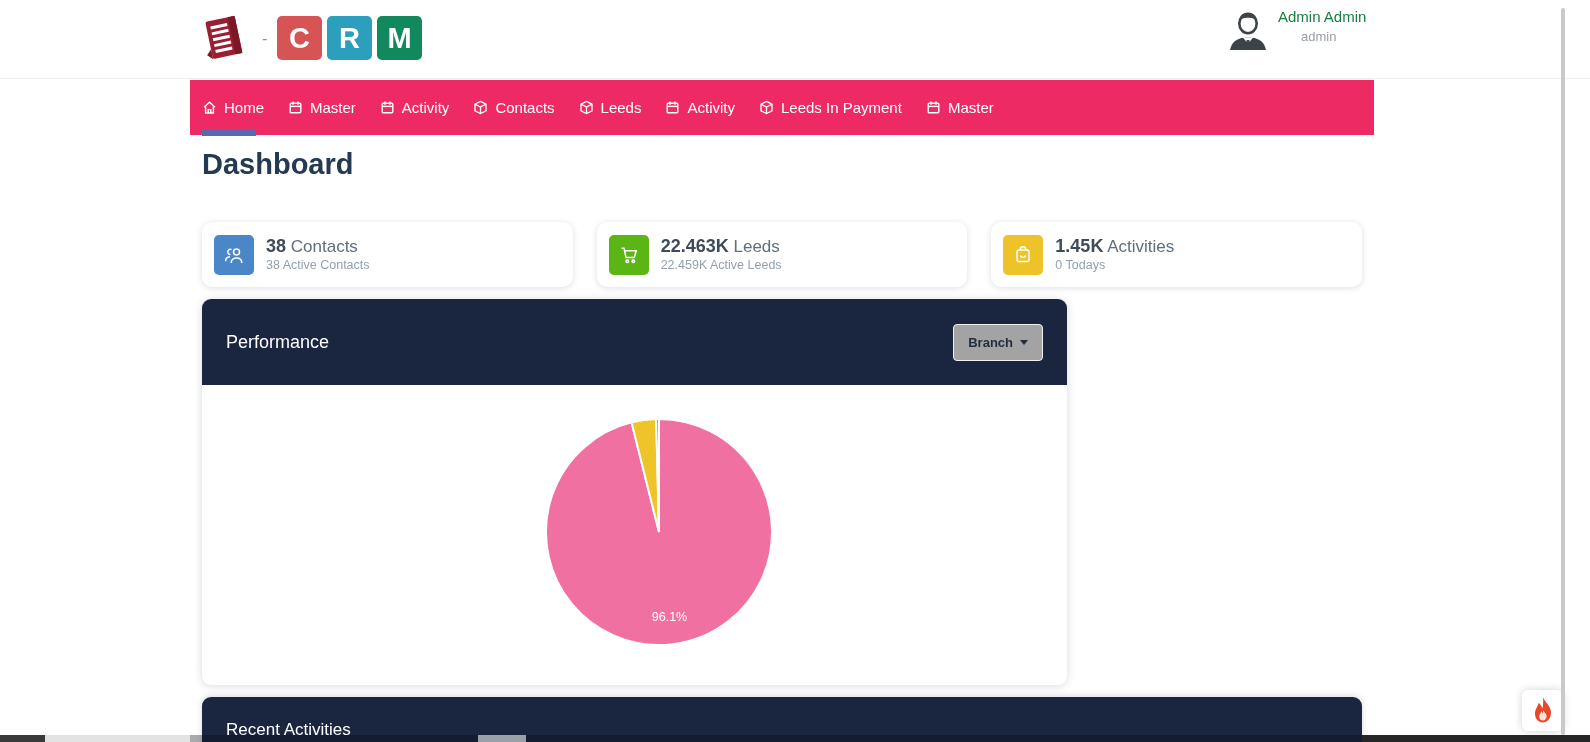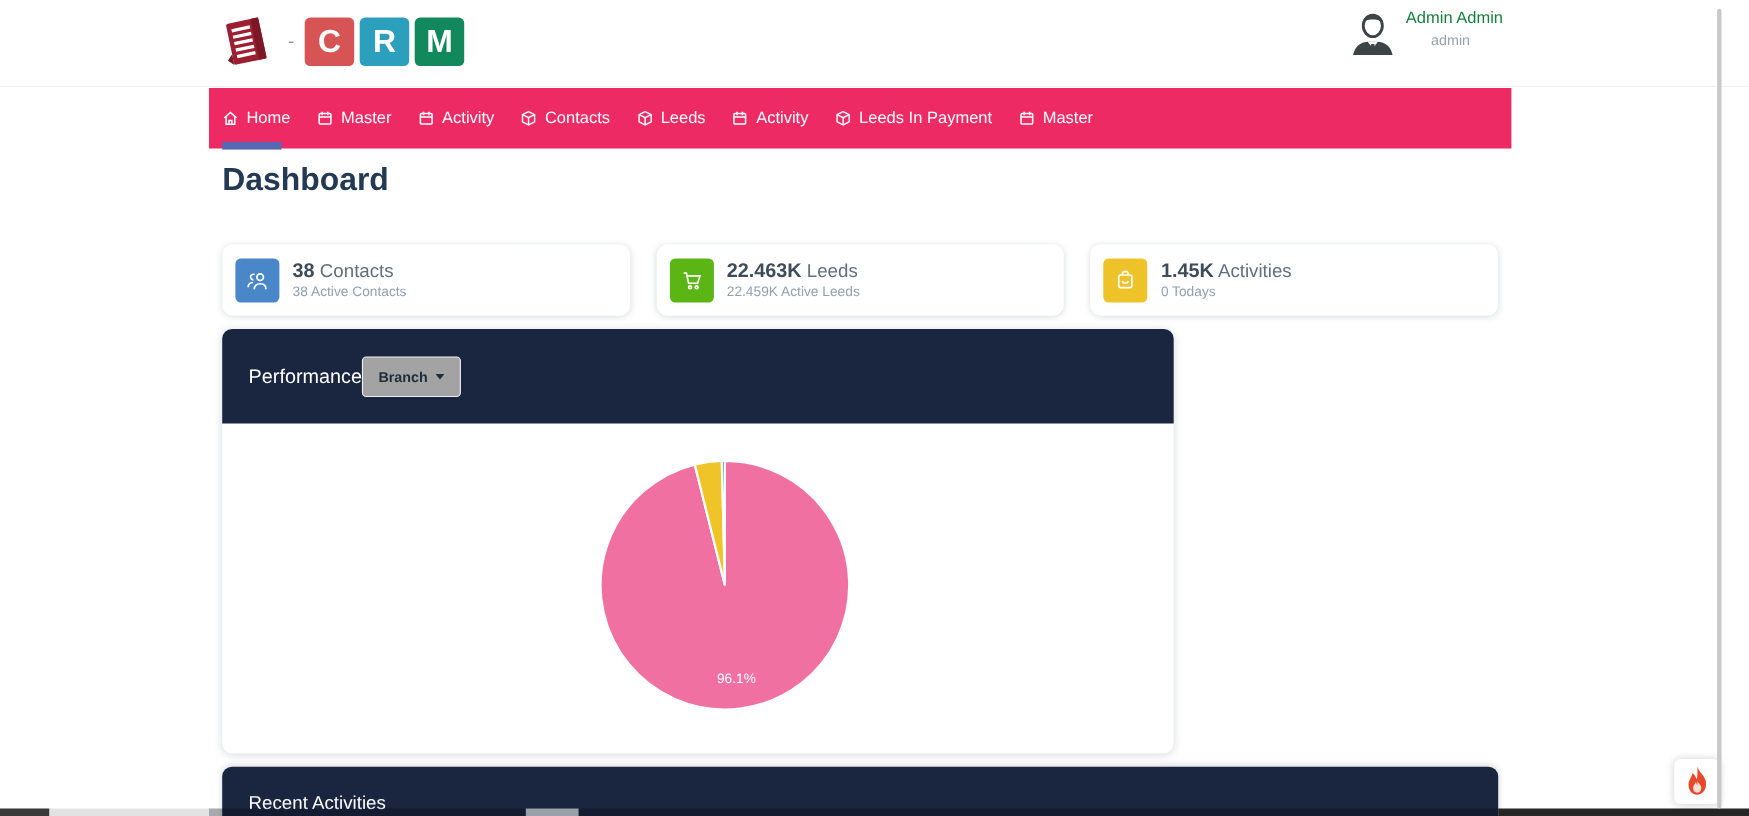--- a/index.html
+++ b/index.html
@@ -38,21 +38,21 @@
   .card-icon { width:40px; height:40px; border-radius:5px; display:flex; align-items:center;
     justify-content:center; margin-right:12px; flex:0 0 40px; }
   .card-line1 { font-size:17px; color:#5f6e80; line-height:21px; }
   .card-line1 .v { font-size:18px; font-weight:bold; color:#3e4b5b; }
   .card-line2 { font-size:12.5px; color:#93a0ad; line-height:17px; }
 
   
   .perf { position:absolute; left:202px; top:299px; width:865px; height:386px; background:#fff;
     border-radius:9px; box-shadow:0 1px 8px rgba(40,50,70,.18); }
   .perf-head { height:86px; background:#1a2540; border-radius:9px 9px 0 0; display:flex;
-    align-items:center; padding:0 24px; }
+    align-items:center; justify-content:space-between; padding:0 24px; }
   .perf-title { color:#fff; font-size:18px; }
   .branch-btn { background:#a3a3a3; border:1px solid #f0f0f0; border-radius:4px; height:37px;
     padding:0 14px; font-family:inherit; font-size:13px; font-weight:bold; color:#1f2d3d;
     display:flex; align-items:center; gap:7px; cursor:pointer; }
   .caret { width:0; height:0; border-left:4px solid transparent; border-right:4px solid transparent;
     border-top:5px solid #1f2d3d; }
   .perf-body { position:relative; height:300px;padding-left:24px; }
 
   
   .recent { position:absolute; left:202px; top:697px; width:1160px; height:60px; background:#1a2540;

